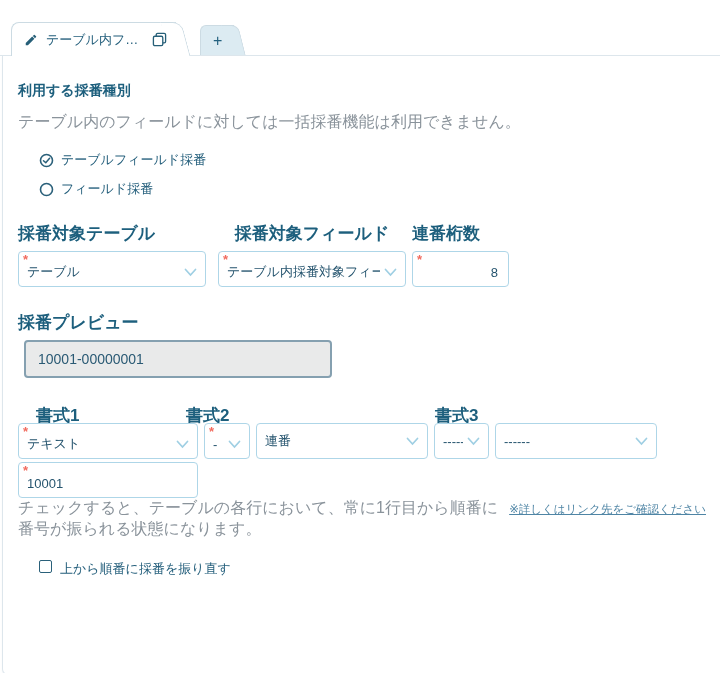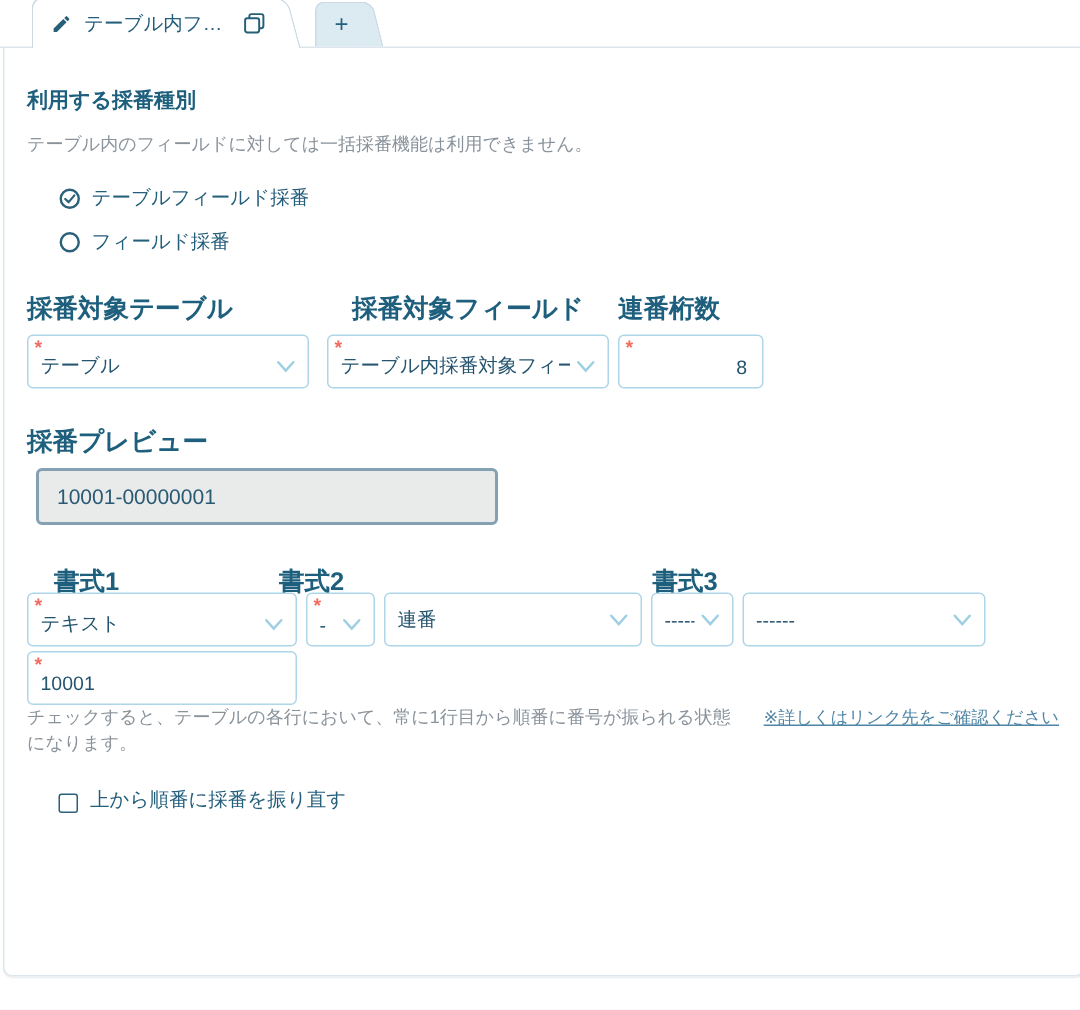--- a/index.html
+++ b/index.html
@@ -8,22 +8,22 @@
     background: #ffffff;
     font-family: "Liberation Sans", "DejaVu Sans", sans-serif;
     color: #25546e;
     overflow: hidden;
   }
 
   
   .tabbar {
     display: flex;
     align-items: flex-end;
-    height: 32px;
-    padding-left: 21px;
+    height: 56px;
+    padding-left: 11px;
     border-bottom: 1px solid #dde6ec;
     position: relative;
   }
   .tab {
     position: relative;
     display: flex;
     align-items: center;
     gap: 8px;
     background: #ffffff;
     border: 1px solid #ccdbe3;
@@ -101,36 +101,36 @@
     box-shadow: 0 1px 1px rgba(160,175,190,0.25);
   }
 
   .section-title {
     font-size: 14px;
     font-weight: bold;
     color: #1d5f7d;
     margin-bottom: 12px;
   }
   .desc {
-    font-size: 12px;
+    font-size: 16px;
     color: #8a939b;
     margin-bottom: 14px;
   }
 
   
   .option-group { margin: 18px 0 0 21px; }
   .option-row {
     display: flex;
     align-items: center;
     gap: 7px;
     margin-bottom: 11px;
     cursor: pointer;
   }
   .option-label { font-size: 13px; color: #235e7b; }
-  .check-row { display: flex; align-items: flex-end; gap: 8px; margin: 20px 0 0 21px; cursor: pointer; }
+  .check-row { display: flex; align-items: flex-start; gap: 8px; margin: 20px 0 0 21px; cursor: pointer; }
   .checkbox {
     width: 13px; height: 13px;
     border: 1.6px solid #2a607a;
     border-radius: 2px;
     background: #fff;
   }
 
   
   .field-label {
     font-size: 17px;

